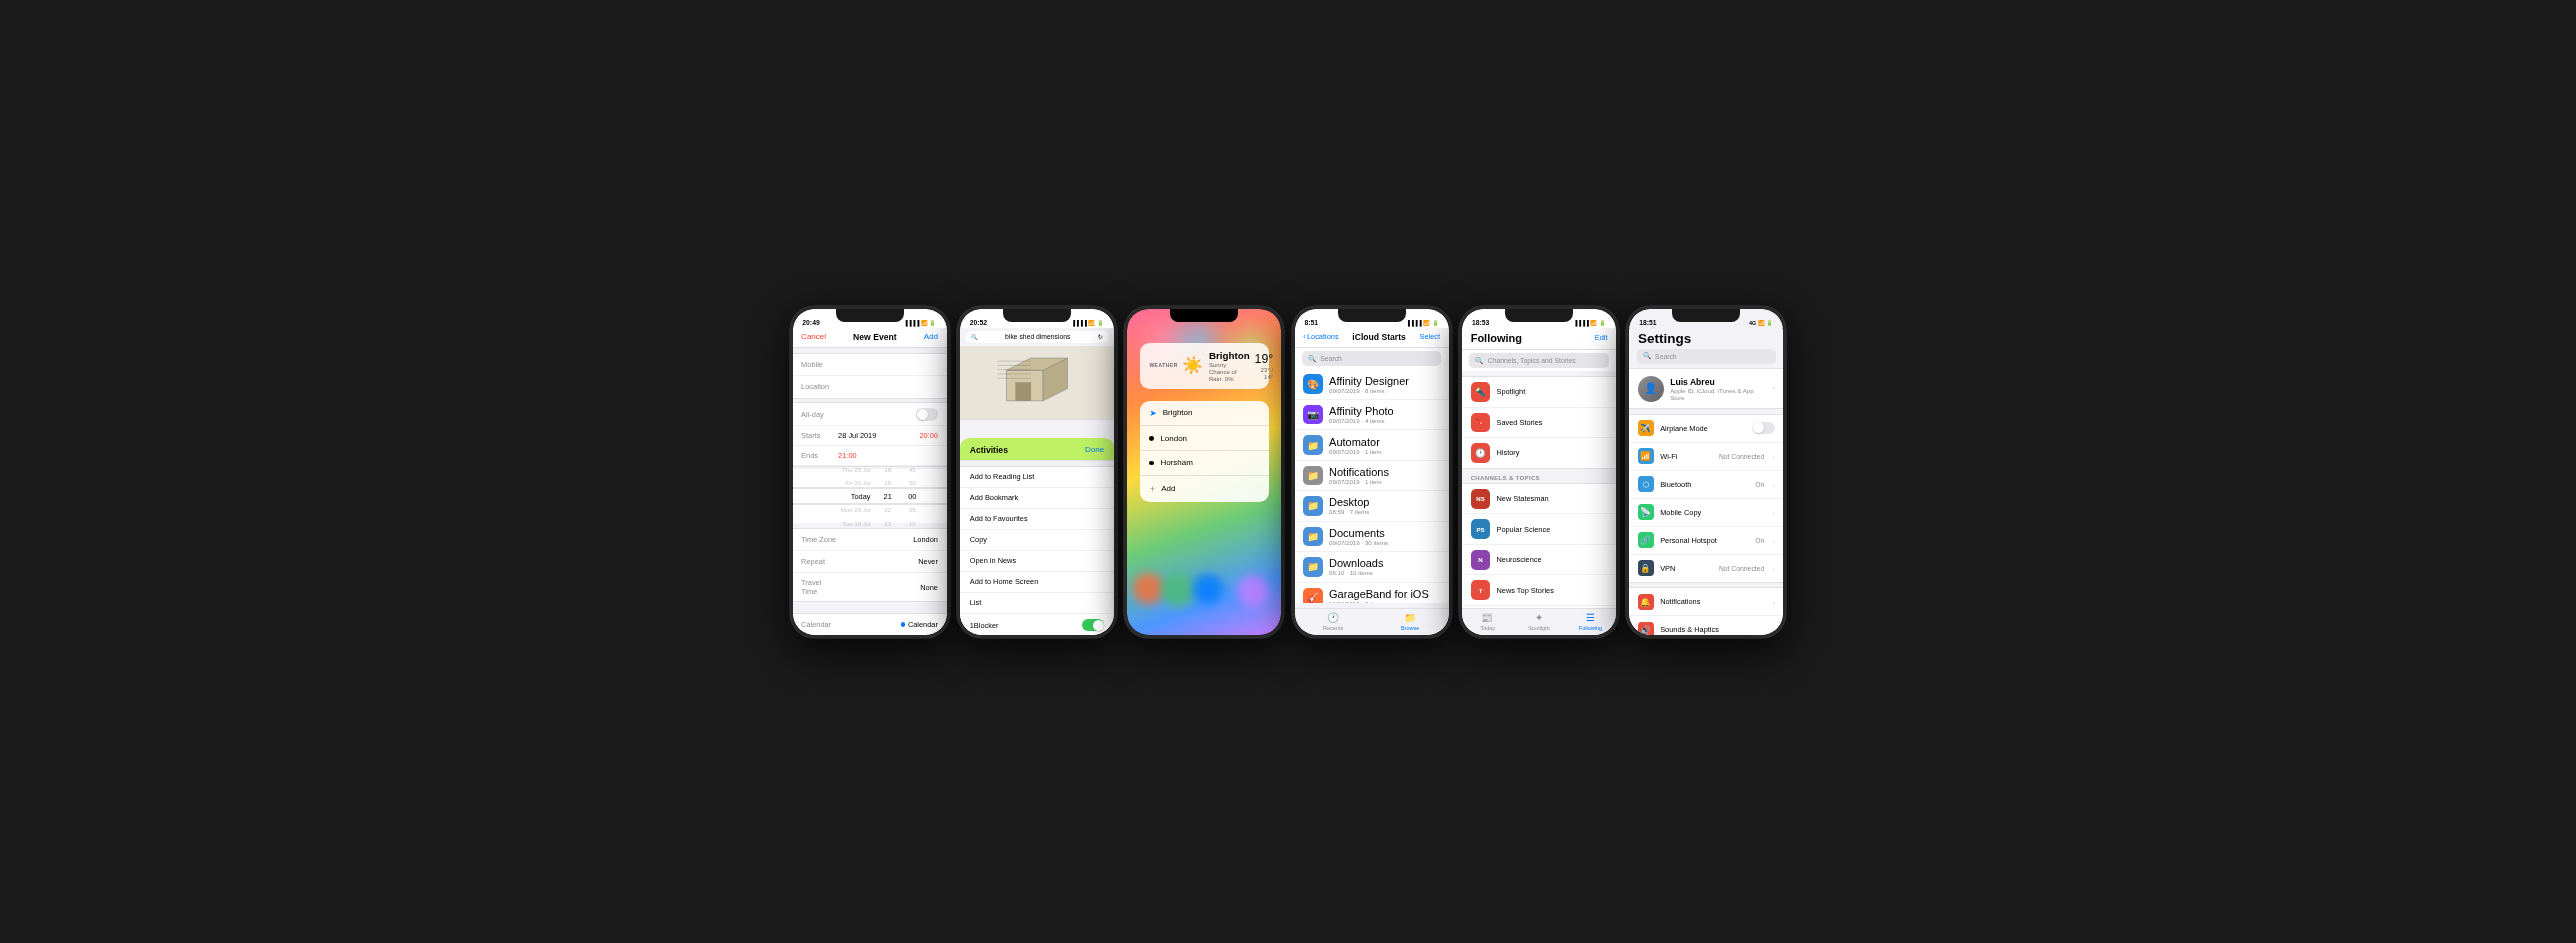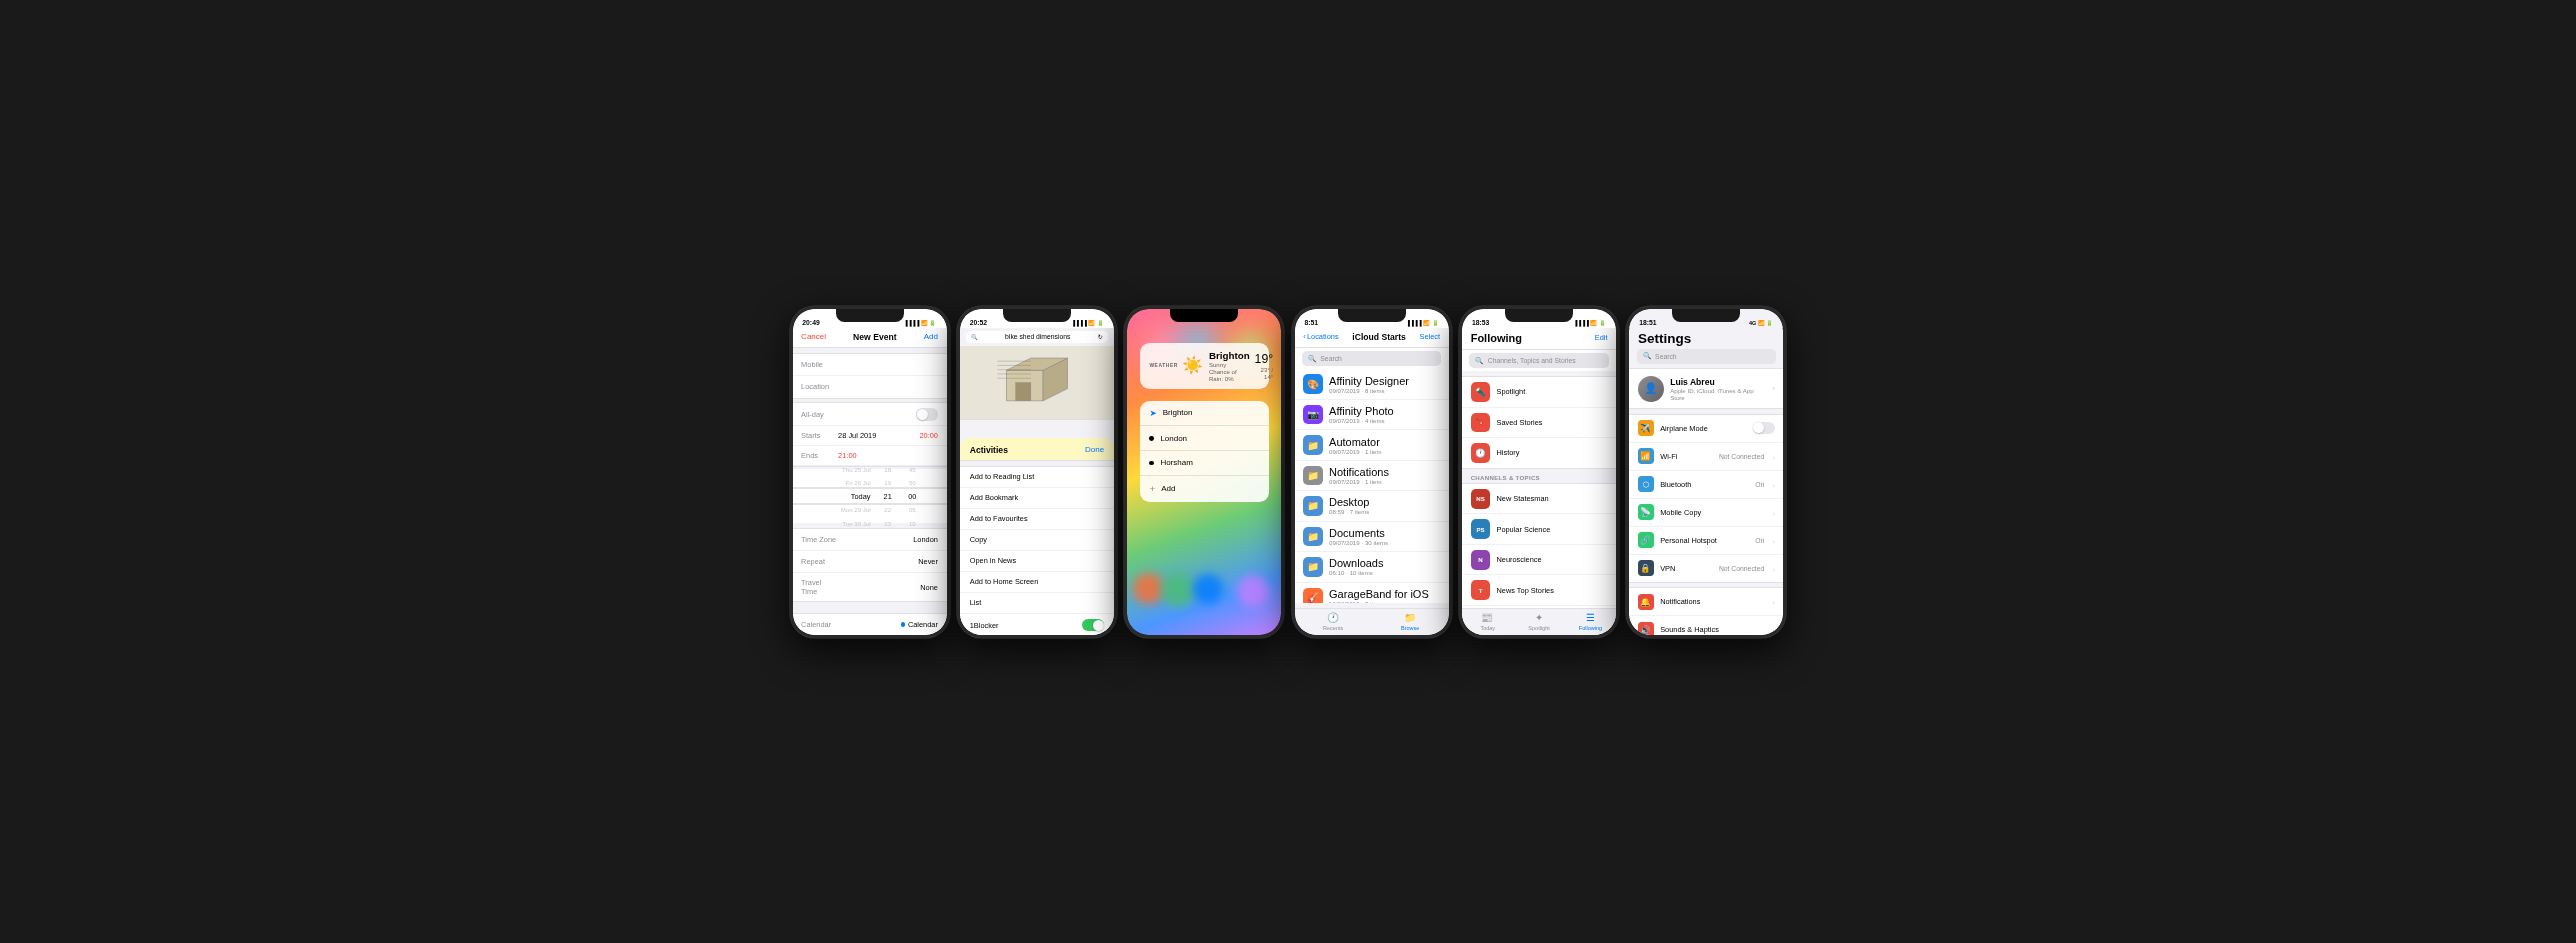--- a/index.html
+++ b/index.html
@@ -196,21 +196,21 @@
       bottom: 0; left: 0; right: 0;
       background: #f2f2f7;
       border-radius: 9.8px 9.8px 0 0;
       height: 197px;
     }
     .activities-header {
       display: flex;
       justify-content: space-between;
       align-items: center;
       padding: 7.4px 9.8px 4.9px;
-      background: #fef9c3;
+      background: #bef264;
       border-radius: 9.8px 9.8px 0 0;
       border-bottom: 0.6px solid #e0e0e5;
     }
     .activities-title { font-size: 8.6px; font-weight: 600; }
     .activities-done { font-size: 8px; color: #007aff; }
     .activities-list {
       background: #fff;
       margin: 4.9px 0;
       border-top: 0.6px solid #e0e0e5;
       border-bottom: 0.6px solid #e0e0e5;

